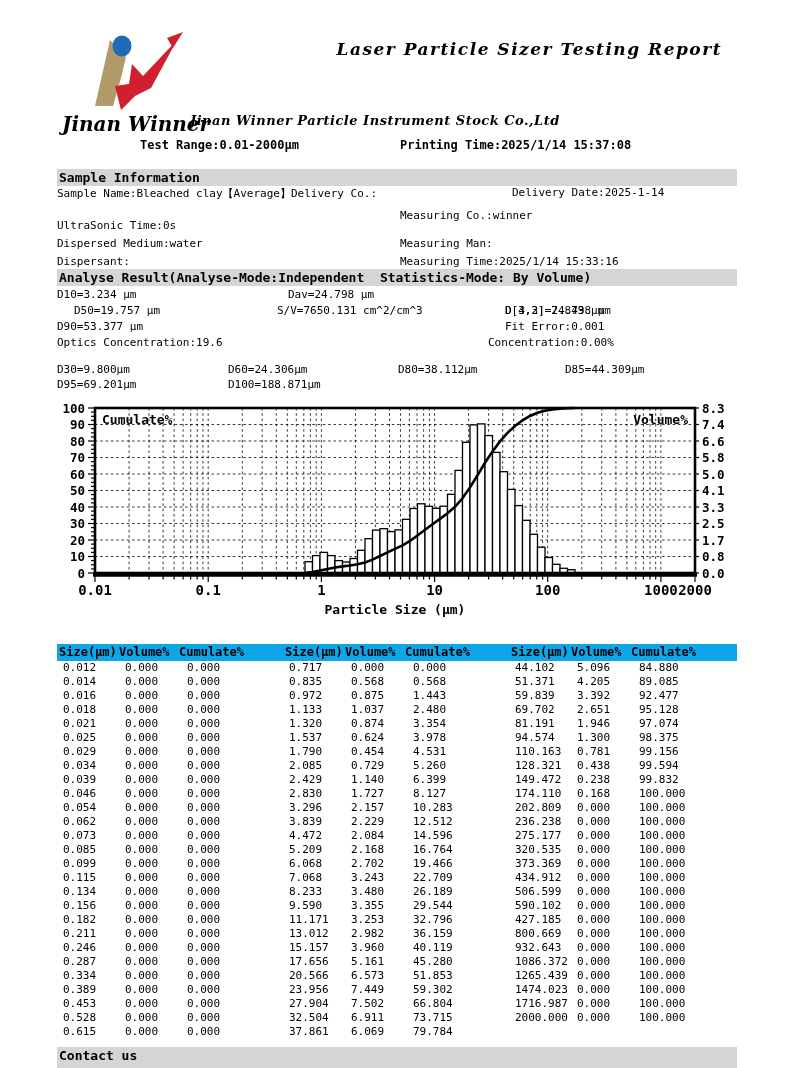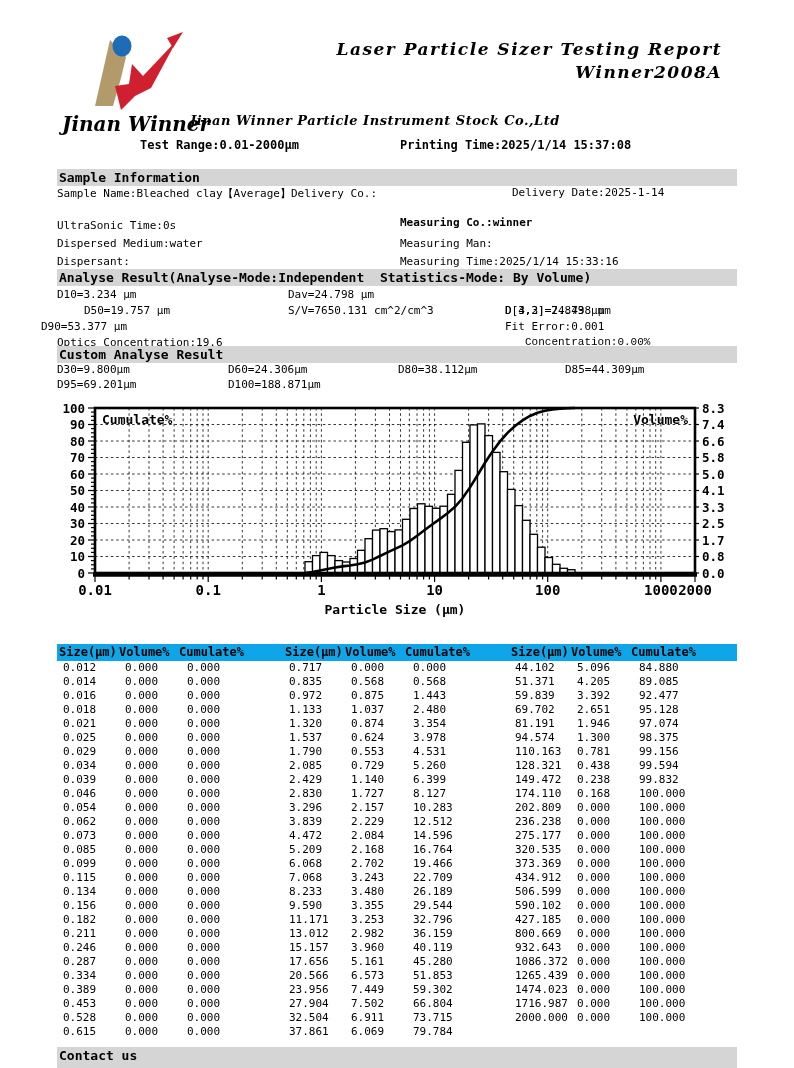--- a/index.html
+++ b/index.html
@@ -46,49 +46,47 @@
 
   <svg class="abs" id="logo" style="left:85px;top:30px" width="102" height="82" viewBox="0 0 102 82">
     <polygon points="10,76 25,10 41,27 36,48 28,76" fill="#b39a6b"></polygon>
     <polygon points="36,80 30,56 44,54 47,34 58,46 92,10 66,58 50,66" fill="#d01f2e"></polygon>
     <polygon points="82,8 98,2 88,18" fill="#d01f2e"></polygon>
     <ellipse cx="37" cy="16" rx="9.5" ry="10.5" fill="#1e6bb8"></ellipse>
   </svg>
   <div class="abs" id="logo-caption" style="left:62px;top:112px;">Jinan Winner</div>
 
   <div class="abs" id="title1" style="left:292px;top:39px;">Laser Particle Sizer Testing Report</div>
-  <div class="abs" id="title2" style="left:292px;top:62px;">Winner2008A</div>
   <div class="abs" id="company" style="left:190px;top:113px;">Jinan Winner Particle Instrument Stock Co.,Ltd</div>
   <div class="abs hdrline" style="left:140px;top:138px;">Test Range:0.01-2000μm</div>
   <div class="abs hdrline" style="left:400px;top:138px;">Printing Time:2025/1/14 15:37:08</div>
 
   <div class="secbar" style="top:169px;">Sample Information</div>
   <div class="abs fld" style="left:57px;top:186px;">Sample Name:Bleached clay【Average】Delivery Co.:</div>
   <div class="abs fld" style="left:512px;top:186px;">Delivery Date:2025-1-14</div>
 
   <div class="abs fld" style="left:57px;top:219px;">UltraSonic Time:0s</div>
   <div class="abs fld" style="left:57px;top:237px;">Dispersed Medium:water</div>
   <div class="abs fld" style="left:57px;top:255px;">Dispersant:</div>
-  <div class="abs fld" style="left:400px;top:216px;font-weight:bold;">Measuring Co.:winner</div>
+  <div class="abs fld" style="left:400px;top:209px;">Measuring Co.:winner</div>
   <div class="abs fld" style="left:400px;top:237px;">Measuring Man:</div>
   <div class="abs fld" style="left:400px;top:255px;">Measuring Time:2025/1/14 15:33:16</div>
 
   <div class="secbar" style="top:269px;">Analyse Result(Analyse-Mode:Independent  Statistics-Mode: By Volume)</div>
   <div class="abs fld" style="left:57px;top:288px;">D10=3.234 μm</div>
-  <div class="abs fld" style="left:57px;top:304px;padding-left:27px;">D50=19.757 μm</div>
-  <div class="abs fld" style="left:41px;top:320px;text-align:center;">D90=53.377 μm</div>
+  <div class="abs fld" style="left:47px;top:304px;padding-left:27px;">D50=19.757 μm</div>
+  <div class="abs fld" style="left:57px;top:320px;text-align:center;">D90=53.377 μm</div>
   <div class="abs fld" style="left:57px;top:336px;">Optics Concentration:19.6</div>
   <div class="abs fld" style="left:288px;top:288px;">Dav=24.798 μm</div>
-  <div class="abs fld" style="left:288px;top:304px;">S/V=7650.131 cm^2/cm^3</div>
+  <div class="abs fld" style="left:277px;top:304px;">S/V=7650.131 cm^2/cm^3</div>
   <div class="abs fld" style="left:505px;top:304px;">D[3,2]=7.843 μm</div>
   <div class="abs fld" style="left:505px;top:304px;">D[4,3]=24.798 μm</div>
   <div class="abs fld" style="left:505px;top:320px;">Fit Error:0.001</div>
-  <div class="abs fld" style="left:525px;top:336px;font-family:Liberation Mono, monospace;">Concentration:0.00%</div>
-
-  <div class="secbar" style="top:346px;">Custom Analyse Result</div>
+  <div class="abs fld" style="left:488px;top:336px;">Concentration:0.00%</div>
+
   <div class="abs fld" style="left:57px;top:363px;">D30=9.800μm</div>
   <div class="abs fld" style="left:228px;top:363px;">D60=24.306μm</div>
   <div class="abs fld" style="left:398px;top:363px;">D80=38.112μm</div>
   <div class="abs fld" style="left:565px;top:363px;">D85=44.309μm</div>
   <div class="abs fld" style="left:57px;top:378px;">D95=69.201μm</div>
   <div class="abs fld" style="left:228px;top:378px;">D100=188.871μm</div>
 
   <svg id="chart" viewBox="0 0 794 230">
       <g>
         <line class="gd" x1="95" y1="158.5" x2="695" y2="158.5"></line>
@@ -401,21 +399,21 @@
           <span class="tc2">3.978</span>
           <span class="tc0">94.574</span>
           <span class="tc1">1.300</span>
           <span class="tc2">98.375</span>
         </div>
         <div class="trow">
           <span class="tc0">0.029</span>
           <span class="tc1">0.000</span>
           <span class="tc2">0.000</span>
           <span class="tc0">1.790</span>
-          <span class="tc1">0.553</span>
+          <span class="tc1">0.454</span>
           <span class="tc2">4.531</span>
           <span class="tc0">110.163</span>
           <span class="tc1">0.781</span>
           <span class="tc2">99.156</span>
         </div>
         <div class="trow">
           <span class="tc0">0.034</span>
           <span class="tc1">0.000</span>
           <span class="tc2">0.000</span>
           <span class="tc0">2.085</span>

